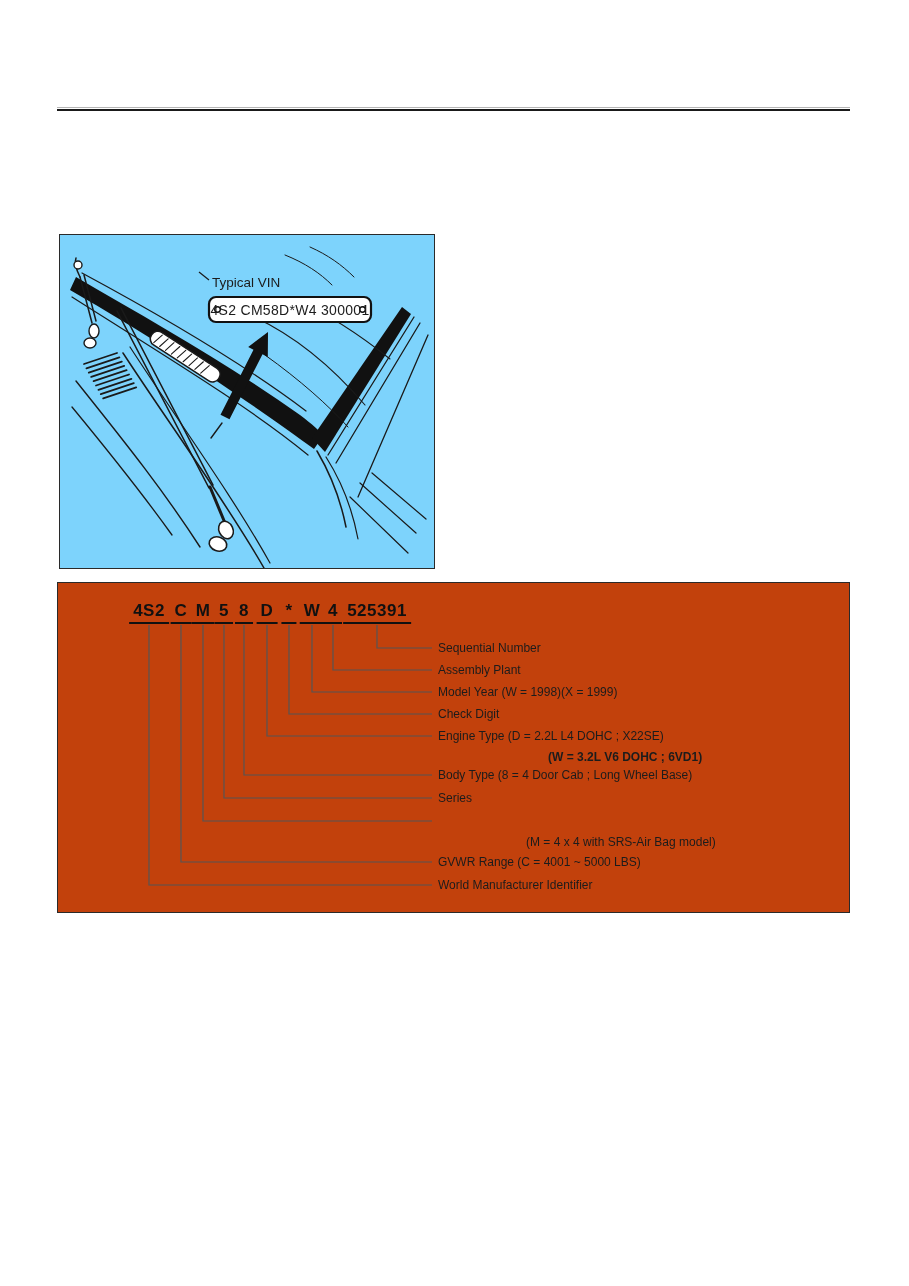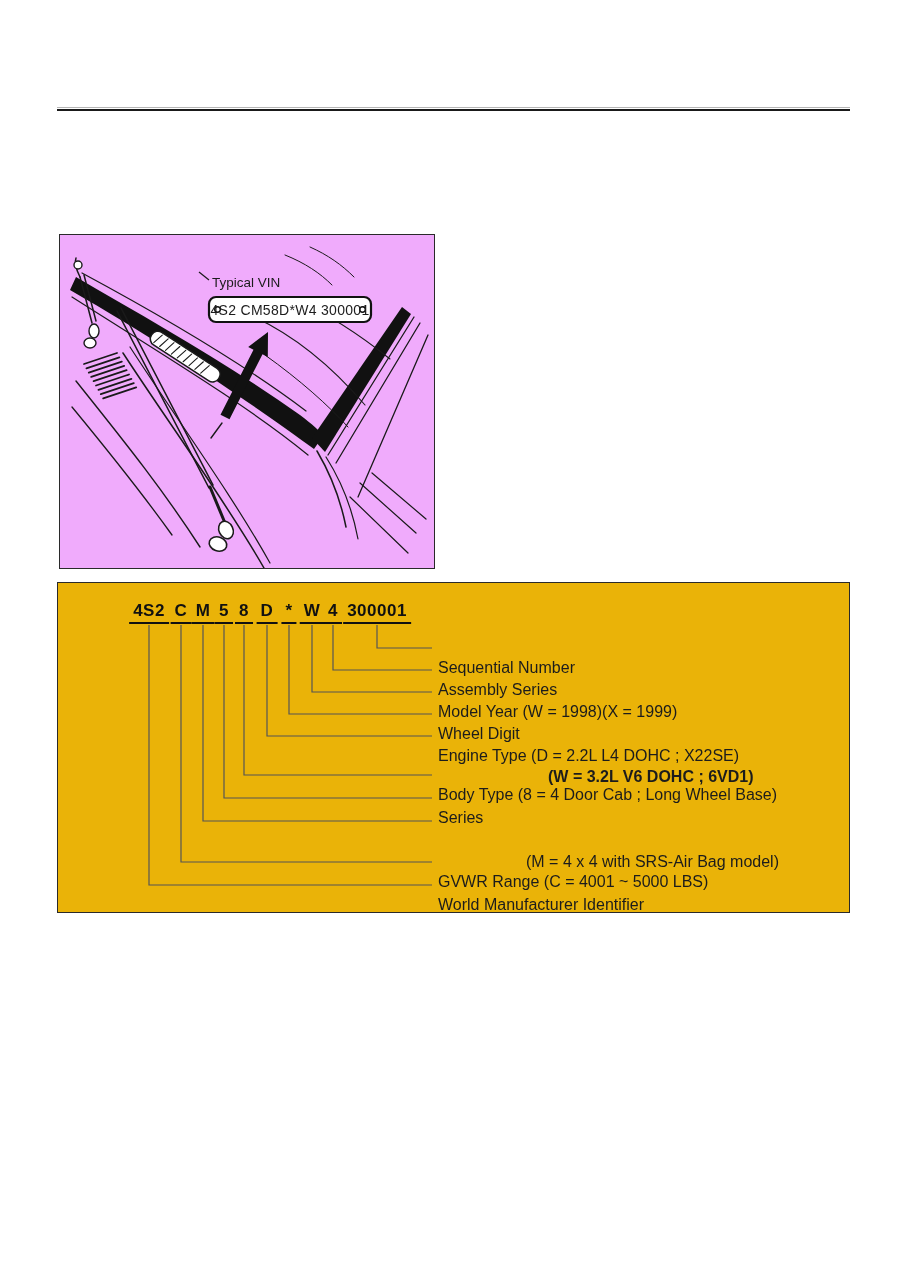--- a/index.html
+++ b/index.html
@@ -9,41 +9,40 @@
     background:#ffffff;
     font-family:"Liberation Sans","DejaVu Sans",sans-serif;
     color:#1c1c1c;
     overflow:hidden;
     margin:0 auto;
   }
   .rule-light{position:absolute;left:57px;top:107px;width:793px;height:1px;background:#b5b5b5;}
   .rule-dark{position:absolute;left:57px;top:109px;width:793px;height:2px;background:#1a1a1a;}
   .figure-box{
     position:absolute;left:59px;top:234px;width:374px;height:333px;
-    border:1.5px solid #2a2a2a;box-sizing:content-box;background:#f0abfc;
+    border:1.5px solid #2a2a2a;box-sizing:content-box;background:#7dd3fc;
   }
   .breakdown-box{
     position:absolute;left:57px;top:582px;width:793px;height:331px;
-    border:1.5px solid #2a2a2a;box-sizing:border-box;background:#eab308;
+    border:1.5px solid #2a2a2a;box-sizing:border-box;background:#c2410c;
   }
   .connectors{position:absolute;left:0;top:0;width:793px;height:331px;}
   .vin-char{
     position:absolute;top:18px;
     transform:translateX(-50%);
     font-size:17px;font-weight:bold;color:#111;
     padding:0 4px 1px 4px;
     border-bottom:2px solid #111;
     letter-spacing:0.5px;
     white-space:nowrap;
   }
   .bk-label{
     position:absolute;left:380px;
-    font-size:16px;line-height:20px;color:#1c1c1c;
+    font-size:12px;line-height:20px;color:#1c1c1c;
     white-space:nowrap;
-    margin-top:20px;
   }
   .bk-label.cont-engine{left:490px;font-weight:bold;}
   .bk-label.cont-vehicle{left:468px;text-align:center;}
   svg text{font-family:"Liberation Sans","DejaVu Sans",sans-serif;}
 </style>
 </head>
 <body>
 
 <div class="page">
 
@@ -163,26 +162,26 @@
 
     <span class="vin-char" style="left:91px">4S2</span>
     <span class="vin-char" style="left:123px">C</span>
     <span class="vin-char" style="left:145px">M</span>
     <span class="vin-char" style="left:166px">5</span>
     <span class="vin-char" style="left:186px">8</span>
     <span class="vin-char" style="left:209px">D</span>
     <span class="vin-char" style="left:231px">*</span>
     <span class="vin-char" style="left:254px">W</span>
     <span class="vin-char" style="left:275px">4</span>
-    <span class="vin-char" style="left:319px">300001</span>
+    <span class="vin-char" style="left:319px">525391</span>
 
     <div class="bk-label" style="top:55px">Sequential Number</div>
-    <div class="bk-label" style="top:77px">Assembly Series</div>
+    <div class="bk-label" style="top:77px">Assembly Plant</div>
     <div class="bk-label" style="top:99px">Model Year (W = 1998)(X = 1999)</div>
-    <div class="bk-label" style="top:121px">Wheel Digit</div>
+    <div class="bk-label" style="top:121px">Check Digit</div>
     <div class="bk-label" style="top:143px">Engine Type (D = 2.2L L4 DOHC ; X22SE)</div>
     <div class="bk-label cont-engine" style="top:164px">(W = 3.2L V6 DOHC ; 6VD1)</div>
     <div class="bk-label" style="top:182px">Body Type (8 = 4 Door Cab ; Long Wheel Base)</div>
     <div class="bk-label" style="top:205px">Series</div>
     <div class="bk-label cont-vehicle" style="top:249px">(M = 4 x 4 with SRS-Air Bag model)</div>
     <div class="bk-label" style="top:269px">GVWR Range (C = 4001 ~ 5000 LBS)</div>
     <div class="bk-label" style="top:292px">World Manufacturer Identifier</div>
   </div>
 
 </div>

